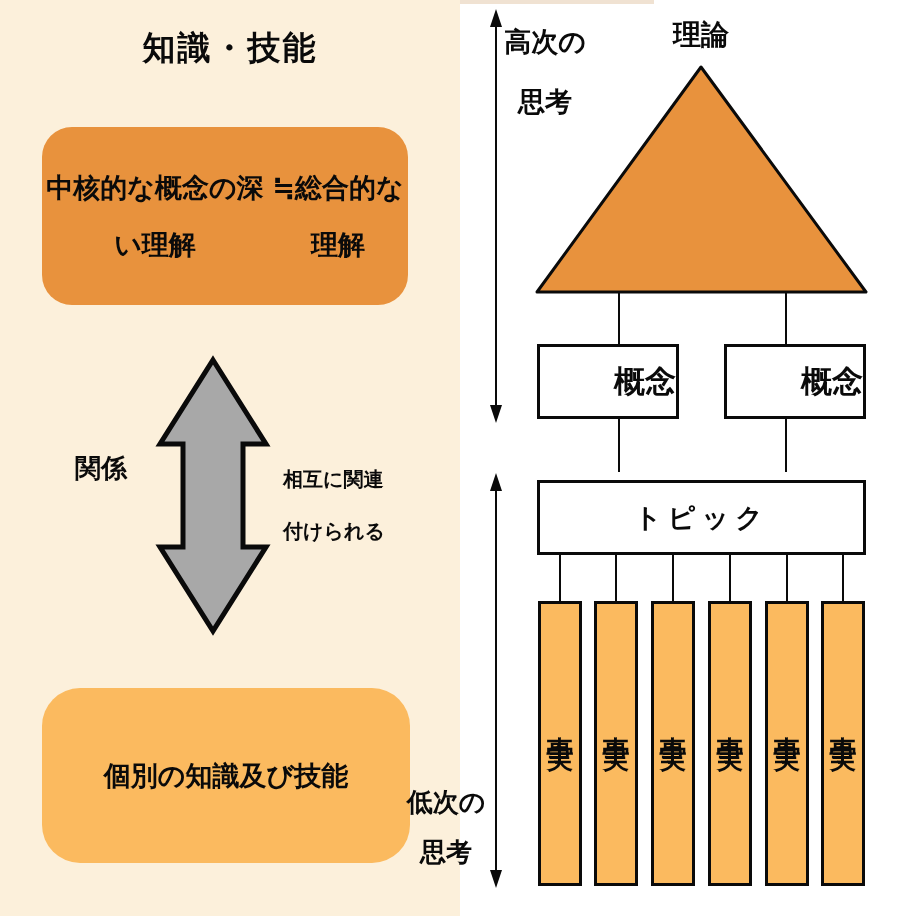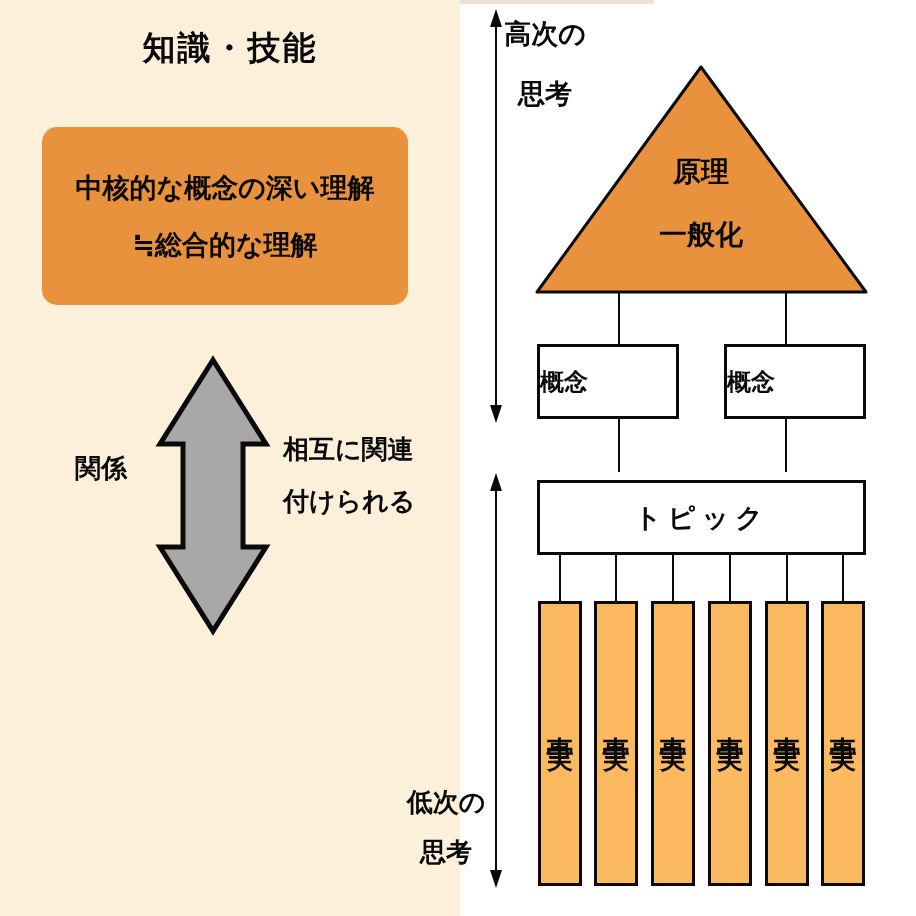--- a/index.html
+++ b/index.html
@@ -21,42 +21,42 @@
   }
   .left-panel{position:absolute;left:0;top:0;width:460px;height:916px;background:var(--cream);}
   .top-strip{position:absolute;left:460px;top:0;width:194px;height:4px;background:var(--edge-strip);}
   .shapes{position:absolute;left:0;top:0;width:916px;height:916px;z-index:1;pointer-events:none;}
   .txt{position:absolute;z-index:2;}
 
   .panel-title{left:0;top:26px;width:460px;text-align:center;font-size:33px;letter-spacing:2px;}
 
   .core-box{
     position:absolute;z-index:2;left:42px;top:127px;width:366px;height:178px;
-    background:var(--dark-orange);border-radius:15px;
-    display:flex;flex-direction:column;justify-content:center;align-items:center;
+    background:var(--dark-orange);border-radius:30px;
+    display:flex;justify-content:center;align-items:center;
     font-size:27px;line-height:57px;text-align:center;
   }
   .individual-box{
     position:absolute;z-index:2;left:42px;top:688px;width:368px;height:175px;
     background:var(--light-orange);border-radius:38px;
     display:flex;justify-content:center;align-items:center;
     font-size:27px;text-align:center;
   }
   .vrel-label{left:40px;top:443px;width:122px;text-align:center;font-size:26px;line-height:51px;}
-  .mrel-label{left:283px;top:423px;width:150px;text-align:left;font-size:26px;line-height:52px;}
+  .mrel-label{left:283px;top:453px;width:150px;text-align:left;font-size:20px;line-height:52px;}
 
-  .higher-label{left:498px;top:4px;width:94px;text-align:center;font-size:27px;line-height:60px;}
+  .higher-label{left:498px;top:12px;width:94px;text-align:center;font-size:27px;line-height:60px;}
   .lower-label{left:400px;top:779px;width:92px;text-align:center;font-size:26px;line-height:50px;z-index:3;font-family:Liberation Mono, monospace;}
   .theory-label{left:650px;top:16px;width:102px;text-align:center;font-size:28px;}
   .triangle-label{left:601px;top:140px;width:200px;text-align:center;font-size:28px;line-height:63px;}
 
   .concept-box{
     position:absolute;z-index:2;top:344px;width:142px;height:75px;box-sizing:border-box;
     background:var(--white);border:3px solid var(--line-black);
-    display:flex;justify-content:flex-start;align-items:center;font-size:24px;
+    display:flex;justify-content:flex-end;align-items:center;font-size:31px;
   }
   .concept-1{left:537px;} .concept-2{left:724px;}
   .topic-box{
     position:absolute;z-index:2;left:537px;top:472px;width:329px;height:75px;box-sizing:border-box;
     background:var(--white);border:3px solid var(--line-black);
     display:flex;justify-content:center;align-items:center;font-size:27px;letter-spacing:6px;margin-top:8px;
   }
   .fact-bar{
     position:absolute;z-index:2;top:601px;width:44px;height:285px;box-sizing:border-box;
     background:var(--light-orange);border:3px solid var(--line-black);
@@ -116,36 +116,36 @@
 
   <div class="txt vrel-label">
     <div>関係</div>
   </div>
 
   <div class="txt mrel-label">
     <div>相互に関連</div>
     <div>付けられる</div>
   </div>
 
+  <div class="individual-box">
+    <div>個別の知識及び技能</div>
+  </div>
 
   <div class="txt higher-label">
     <div>高次の</div>
     <div>思考</div>
   </div>
 
   <div class="txt lower-label">
     <div>低次の</div>
     <div>思考</div>
   </div>
 
+  <div class="txt theory-label">理論</div>
 
-  <div class="txt triangle-label">
-    <div>原理</div>
-    <div>一般化</div>
-  </div>
 
   <div class="concept-box concept-1">
     <span>概念</span>
   </div>
   <div class="concept-box concept-2">
     <span>概念</span>
   </div>
 
   <div class="topic-box">
     <span>トピック</span>

